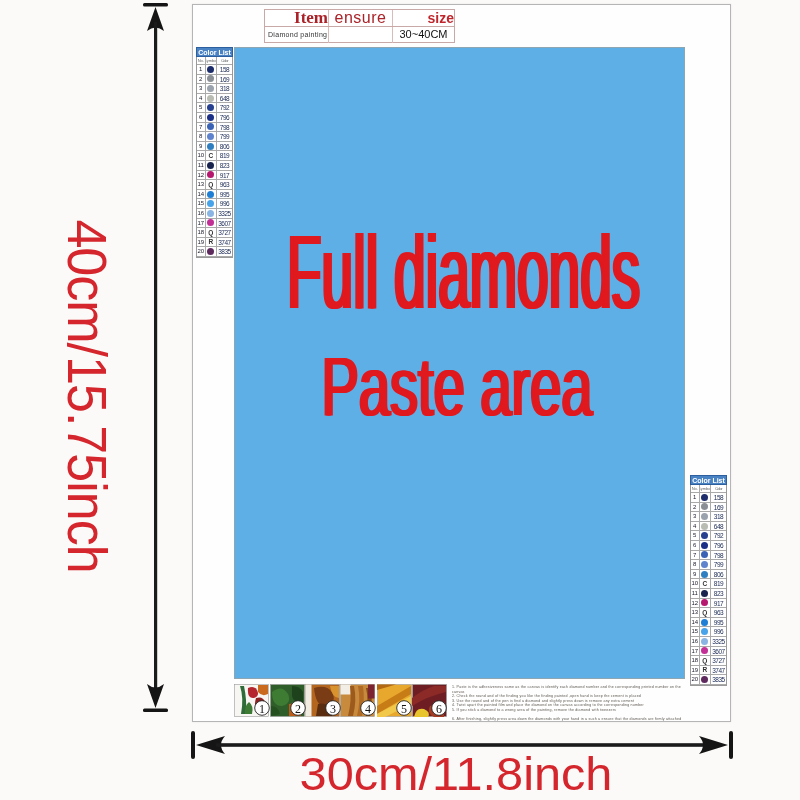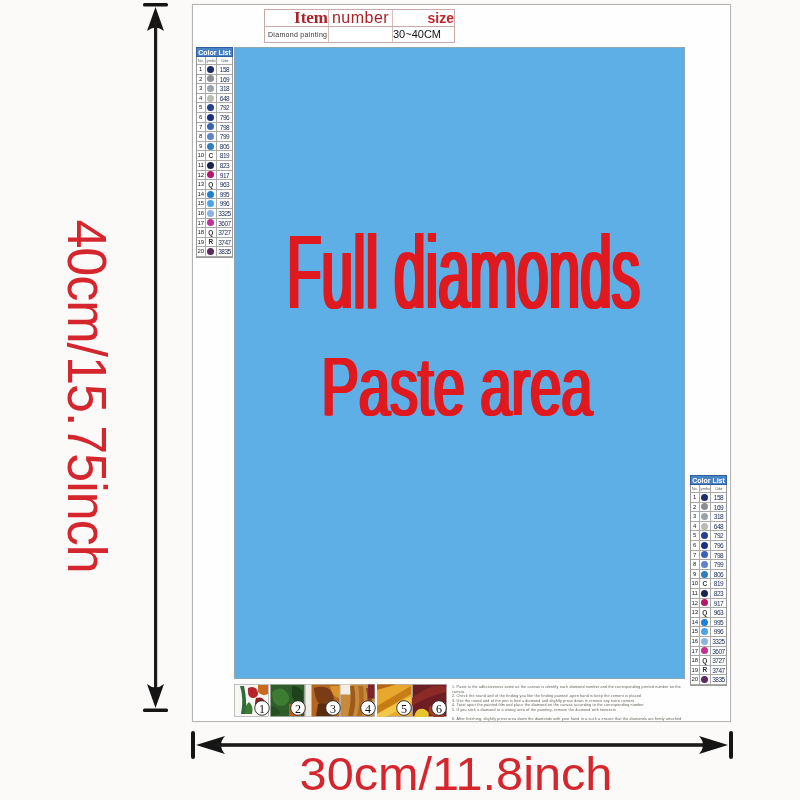--- a/index.html
+++ b/index.html
@@ -41,28 +41,28 @@
 <div style="position:absolute;left:-200px;top:-31px;width:400px;text-align:center;
  transform:rotate(90deg) scaleY(1.07);color:#d4262c;font-size:52px;letter-spacing:-1px;">40cm/15.75inch</div>
 </div>
 
 <div class="abs" style="left:192px;top:4px;width:539px;height:718px;background:#fefefe;border:1px solid #b5b5b5;box-shadow:0 0 2px rgba(0,0,0,0.08);"></div>
 
 <div class="abs" style="left:264px;top:9px;width:191px;height:34px;border:1px solid #c9a8a8;background:#fff;">
 
   <div style="display:flex;height:17px;border-bottom:1px solid #c9a8a8;">
     <div style="width:64px;border-right:1px solid #d8bcbc;color:#ab2328;font-family:'Liberation Serif',serif;font-weight:bold;font-size:17px;line-height:16px;padding-left:4px;text-align:right;">Item</div>
-    <div style="width:64px;border-right:1px solid #d8bcbc;color:#ab2328;font-size:16px;line-height:16px;text-align:center;letter-spacing:0.5px;">number</div>
+    <div style="width:64px;border-right:1px solid #d8bcbc;color:#ab2328;font-size:16px;line-height:16px;text-align:center;letter-spacing:0.5px;">ensure</div>
     <div style="flex:1;color:#c0262c;font-weight:bold;font-size:14px;line-height:17px;text-align:right;">size</div>
   </div>
 
   <div style="display:flex;height:16px;">
     <div style="width:64px;border-right:1px solid #d8bcbc;color:#333;font-size:7px;line-height:15px;padding-left:3px;letter-spacing:0.3px;">Diamond painting</div>
     <div style="width:64px;border-right:1px solid #d8bcbc;"></div>
-    <div style="flex:1;color:#111;font-size:11px;line-height:15px;">30~40CM</div>
+    <div style="flex:1;color:#111;font-size:11px;line-height:15px;text-align:center;">30~40CM</div>
   </div>
 </div>
 
 <div class="abs" style="left:234px;top:47px;width:451px;height:632px;background:#5fafe7;border:1px solid #8ea6b2;"></div>
 
 <svg class="abs" style="left:234px;top:180px;" width="451" height="260" viewBox="0 0 451 260">
   <g transform="translate(229.5,127.5) scale(0.551,1)" fill="#e0191f" font-size="103" text-anchor="middle" font-family="Liberation Sans, sans-serif">
     <text x="-3.1" y="0">Full diamonds</text>
         <text x="0" y="0">Full diamonds</text>
         <text x="3.1" y="0">Full diamonds</text>

